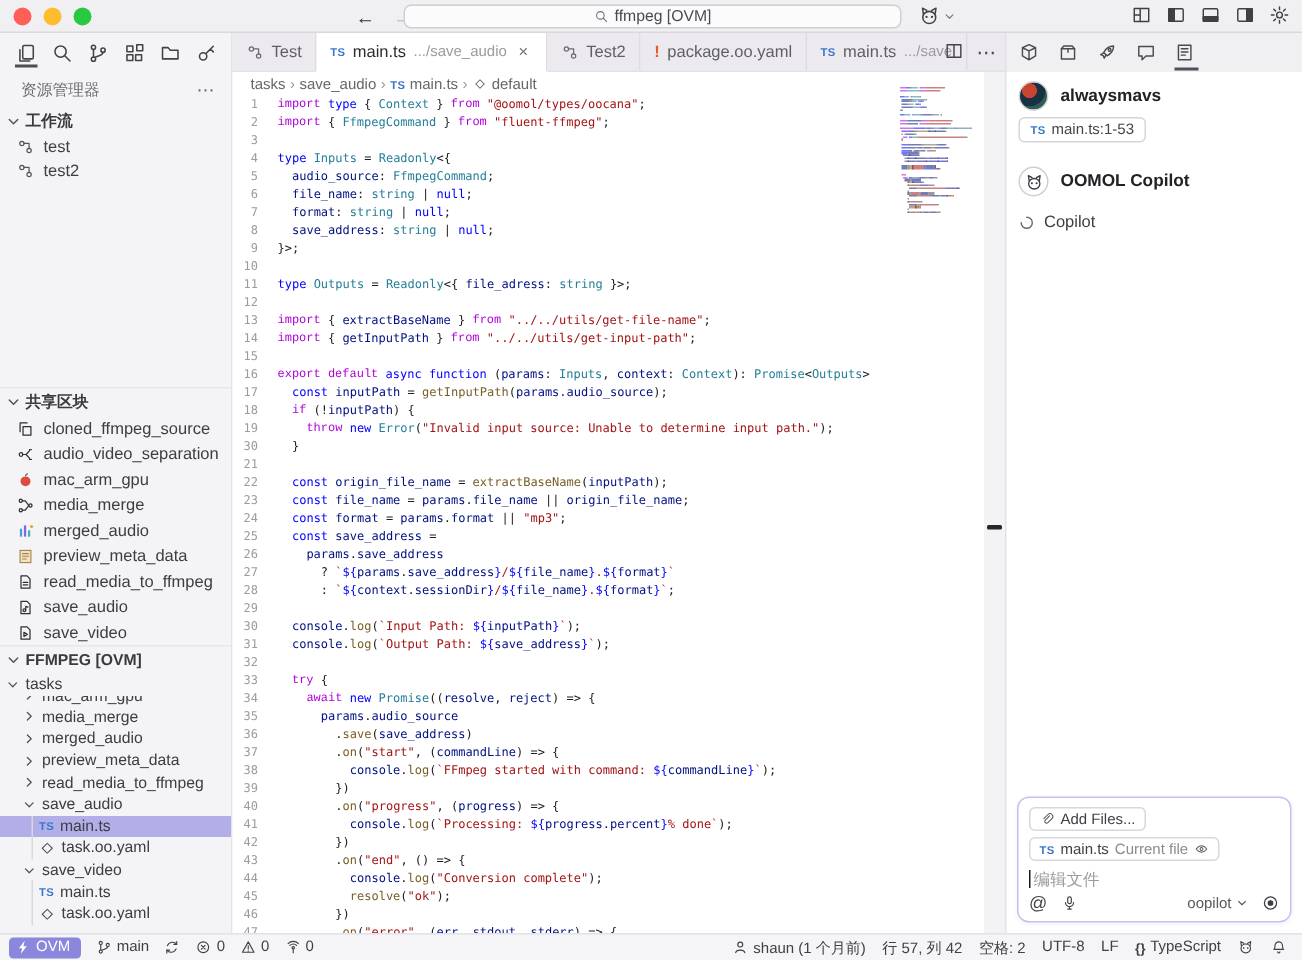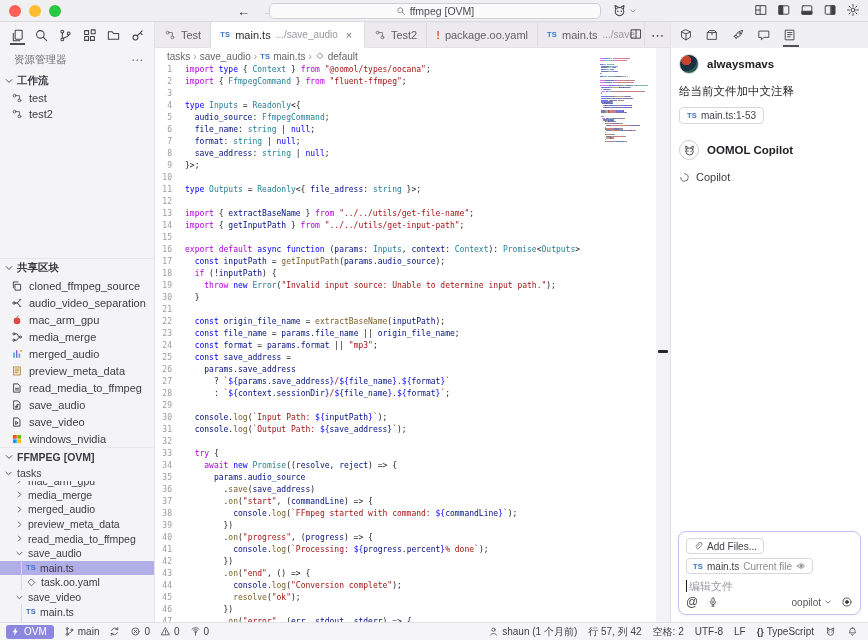--- a/index.html
+++ b/index.html
@@ -75,21 +75,21 @@
 
   
   .editor { position:absolute; left:155px; top:48px; width:515px; bottom:18px; background:#fff; overflow:hidden; }
   .breadcrumb { height:16px; display:flex; align-items:center; gap:3px; padding-left:12px; font-size:10px; color:#66666c; }
   .breadcrumb .sep { color:#9a9aa0; font-size:10px; }
   .breadcrumb .icon { width:10px; height:10px; color:#6d6d73; }
   .codewrap { position:absolute; left:0; top:16px; right:70px; bottom:0; overflow:hidden;
               font-family:"DejaVu Sans Mono","Liberation Mono",monospace; font-size:8px; }
   .cline { height:12px; line-height:12px; white-space:pre; display:flex; }
   .cline .num { width:30px; text-align:right; padding-right:13px; color:#9b9ba1; flex:none; }
-  .tok-k { color:#AF00DB; } .tok-s { color:#0000FF; } .tok-t { color:#267F99; }
+  .tok-k { color:#AF00DB;font-family:Liberation Mono, monospace; } .tok-s { color:#0000FF; } .tok-t { color:#267F99; }
   .tok-v { color:#001080; } .tok-f { color:#795E26; } .tok-str { color:#A31515; } .tok-p { color:#1b1b1b; }
   .minimap { position:absolute; right:14px; top:10px; width:56px; }
   .mrow { height:1.8px; display:flex; }
   .mrow span { height:1.1px; margin-top:.35px; }
   .sash { position:absolute; right:0; top:0; width:14px; bottom:0; background:#f3f2f5; }
   .sash-handle { position:absolute; right:2px; top:302px; width:10px; height:3px; background:#27272b; border-radius:1px; }
 
   
   .rightpanel { position:absolute; left:670px; top:48px; width:198px; bottom:18px; background:#ffffff;
                 border-left:1px solid #e2e1e5; }
@@ -475,31 +475,20 @@
           <span>save_audio</span>
         </div>
         <div class="sb-row">
           <span class="icon">
             <svg viewBox="0 0 16 16" fill="none" stroke="currentColor" stroke-width="1.1" stroke-linecap="round" stroke-linejoin="round">
               <path d="M4 2.5h5.4l2.6 2.7v8.3H4z"></path>
               <path d="M6.6 7.4l3 1.8-3 1.8z"></path>
             </svg>
           </span>
           <span>save_video</span>
-        </div>
-        <div class="sb-row">
-          <span class="icon">
-            <svg viewBox="0 0 16 16">
-              <rect x="2.6" y="2.6" width="5" height="5" fill="#f25022"></rect>
-              <rect x="8.4" y="2.6" width="5" height="5" fill="#7fba00"></rect>
-              <rect x="2.6" y="8.4" width="5" height="5" fill="#00a4ef"></rect>
-              <rect x="8.4" y="8.4" width="5" height="5" fill="#ffb900"></rect>
-            </svg>
-          </span>
-          <span>windows_nvidia</span>
         </div>
       </div>
     <div id="sec-project" class="sec2">
         <div class="sec-header">
           <span class="icon chv">
             <svg viewBox="0 0 16 16" fill="none" stroke="currentColor" stroke-width="1.1" stroke-linecap="round" stroke-linejoin="round">
               <path d="M3.5 5.8L8 10.3l4.5-4.5" stroke-width="1.6"></path>
             </svg>
           </span>
           <span>FFMPEG [OVM]</span>
@@ -1088,21 +1077,20 @@
           <span style="width: 3.48px; background: rgb(68, 68, 68); opacity: 0.55;"></span>
         </div>
       </div>
   </div>
 
   <div class="rightpanel">
     <div class="cp-user">
       <span class="avatar"></span>
       <span class="cp-name">alwaysmavs</span>
     </div>
-    <div class="cp-msg">给当前文件加中文注释</div>
     <div class="cp-chip">
       <span class="ts-badge">TS</span>
       <span>main.ts:1-53</span>
     </div>
     <div class="cp-bot">
       <span class="bot-avatar">
           <span class="icon" style="width:13px;height:13px">
             <svg viewBox="0 0 16 16" fill="none" stroke="currentColor" stroke-width="1.1" stroke-linecap="round" stroke-linejoin="round">
               <path d="M3.8 6.6L3.2 2.6l3 1.6M12.2 6.6l.6-4-3 1.6"></path>
               <path d="M3.4 9.2a4.6 4.3 0 1 0 9.2 0 4.6 4.3 0 1 0-9.2 0"></path>

